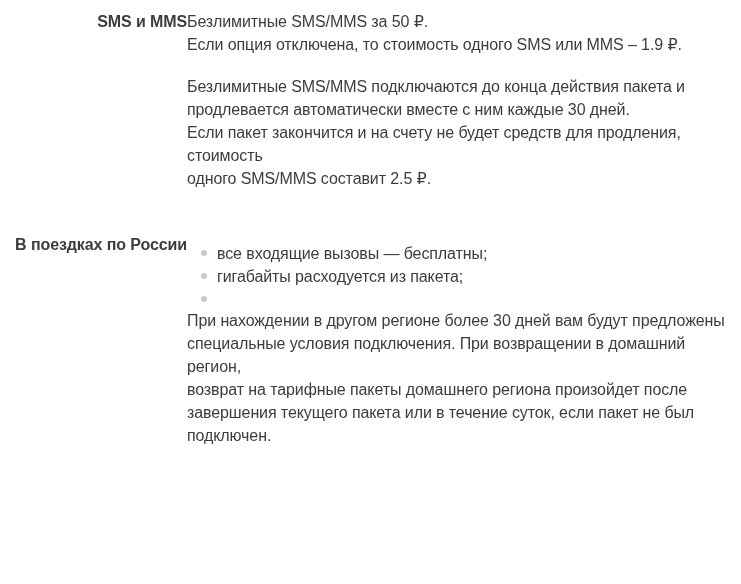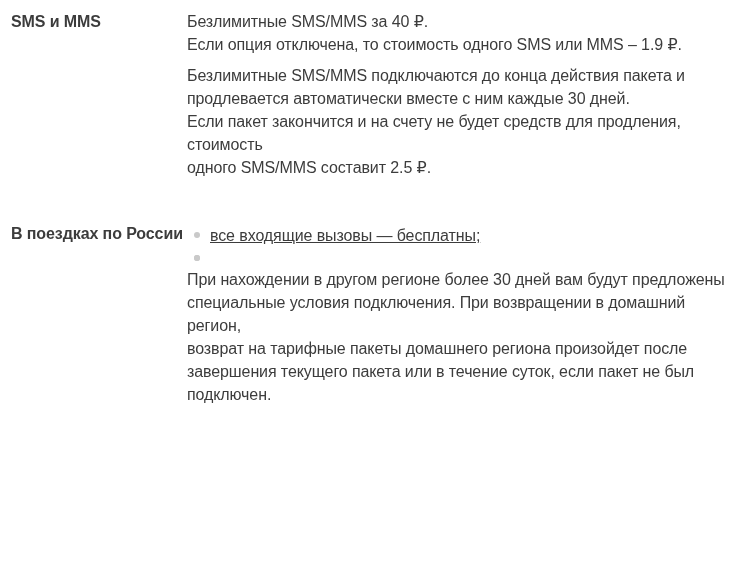--- a/index.html
+++ b/index.html
@@ -5,55 +5,55 @@
   html, body { margin: 0; padding: 0; background: #ffffff; }
   body {
     width: 741px; height: 584px; overflow: hidden;
     font-family: "Liberation Sans", "DejaVu Sans", sans-serif;
     font-size: 16px; line-height: 23px; color: #3c3c3c;
     letter-spacing: -0.1px;
   }
   .doc { padding: 10px 10px 0 11px; }
   .row { display: grid; grid-template-columns: 176px 1fr; }
   .row + .row { margin-top: 43px; }
-  .label { font-weight: bold; }
+  .label { font-weight: bold; text-align: right; }
   .content p { margin: 0; white-space: pre-line; }
-  .content p + p { margin-top: 8px; }
-  ul.bullets { margin: 2px; padding: 0; list-style: none; text-decoration: underline; }
+  .content p + p { margin-top: 19px; }
+  ul.bullets { margin: 9px; padding: 0; list-style: none; }
   ul.bullets li { position: relative; padding-left: 21px; white-space: pre-line; }
   .dot {
     position: absolute; left: 5px; top: 8px;
     width: 6px; height: 6px; border-radius: 50%;
     background: #c9c9c9; display: block;
   }
   p.outro { margin-top: 21px !important; }
 </style>
 </head>
 <body>
 
 <div class="doc">
 
   <section class="row">
     <div class="label">SMS и MMS</div>
     <div class="content">
-      <p>Безлимитные SMS/MMS за 40 ₽.
+      <p>Безлимитные SMS/MMS за 50 ₽.
 Если опция отключена, то стоимость одного SMS или MMS – 1.9 ₽.</p>
       <p>Безлимитные SMS/MMS подключаются до конца действия пакета и
 продлевается автоматически вместе с ним каждые 30 дней.
 Если пакет закончится и на счету не будет средств для продления, стоимость
 одного SMS/MMS составит 2.5 ₽.</p>
     </div>
   </section>
 
   <section class="row">
     <div class="label">В поездках по России</div>
     <div class="content">
       <ul class="bullets">
         <li><span class="dot"></span><span>все входящие вызовы — бесплатны;</span></li>
-        <li><span class="dot"></span></li>
+        <li><span class="dot"></span><span>гигабайты расходуется из пакета;</span></li>
         <li><span class="dot"></span></li>
       </ul>
       <p class="outro">При нахождении в другом регионе более 30 дней вам будут предложены
 специальные условия подключения. При возвращении в домашний регион,
 возврат на тарифные пакеты домашнего региона произойдет после
 завершения текущего пакета или в течение суток, если пакет не был
 подключен.</p>
     </div>
   </section>
 

